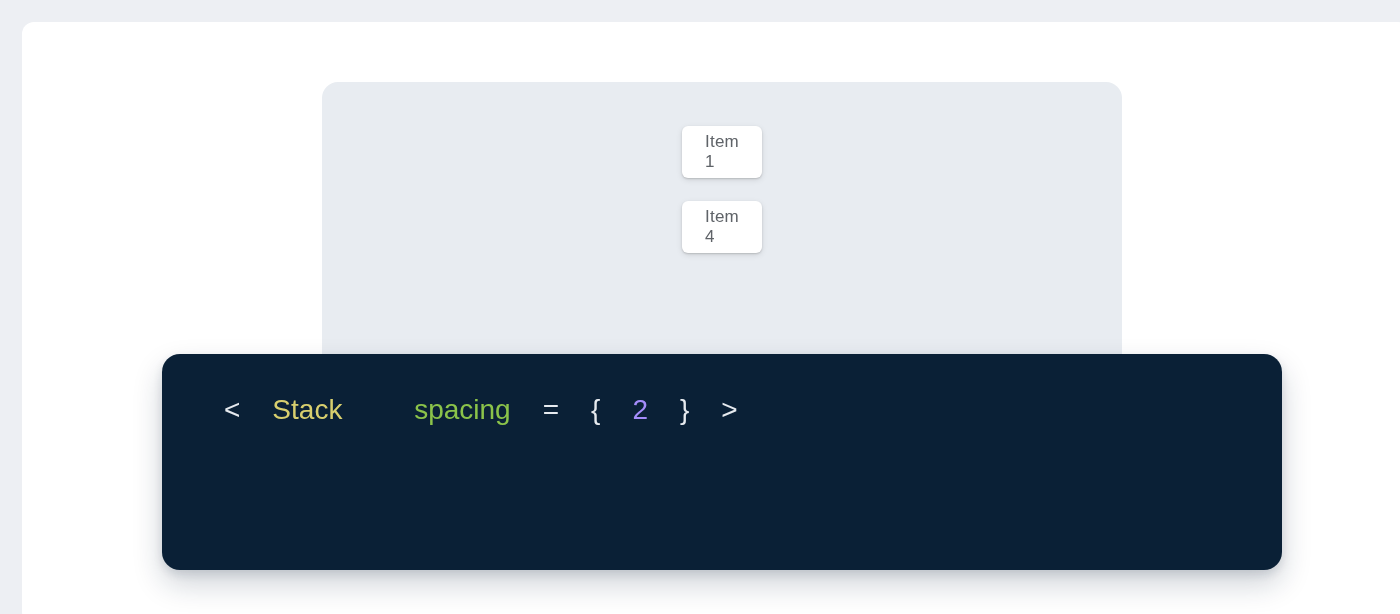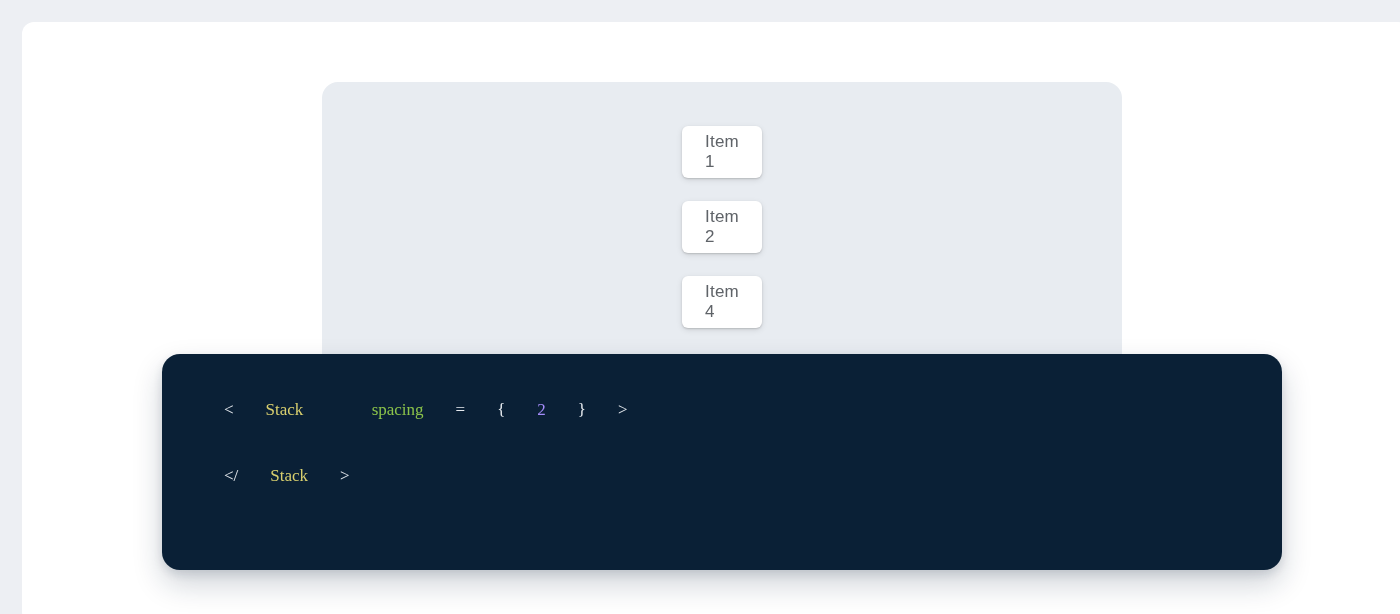--- a/index.html
+++ b/index.html
@@ -50,46 +50,42 @@
     left: 140px;
     top: 332px;
     width: 1120px;
     height: 216px;
     border-radius: 18px;
     background: var(--code-bg, #0a2036);
     box-shadow: 0 14px 30px rgba(15, 35, 60, 0.20), 0 4px 10px rgba(15, 35, 60, 0.12);
     padding: 23px 30px;
   }
   .code-line {
-    font-family: Liberation Serif, serif;
-    font-size: 17px;
+    font-family: Liberation Sans, sans-serif;
+    font-size: 28px;
     line-height: 34px;
     white-space: pre;
     color: var(--tok-plain, #ffffff);
   }
   .tok-tag    { color: var(--tok-tag, #d8cf6e); }
   .tok-attr   { color: var(--tok-attr, #8bc34a); }
   .tok-number { color: var(--tok-number, #a48cfa); }
   .tok-punct  { color: var(--tok-punct, #e6eaef); }
   .tok-plain  { color: var(--tok-plain, #ffffff); }
 </style>
 </head>
 <body style="background: rgb(237, 239, 243);">
 
 <div class="page" style="background: rgb(255, 255, 255);">
   <div class="demo-panel">
     <div class="stack">
         <div class="stack-item">
           <span>Item 1</span>
         </div>
         <div class="stack-item">
-          <span>Item 2</span>
-        </div>
-        <div class="stack-item">
           <span>Item 4</span>
         </div>
       </div>
   </div>
   <div class="code-block">
       <div class="code-line"><span class="tok-punct">&lt;</span><span class="tok-tag">Stack</span><span class="tok-plain"> </span><span class="tok-attr">spacing</span><span class="tok-punct">=</span><span class="tok-punct">{</span><span class="tok-number">2</span><span class="tok-punct">}</span><span class="tok-punct">&gt;</span></div>
-      <div class="code-line"><span class="tok-punct">&lt;/</span><span class="tok-tag">Stack</span><span class="tok-punct">&gt;</span></div>
     </div>
 </div>
 
 </body></html>

